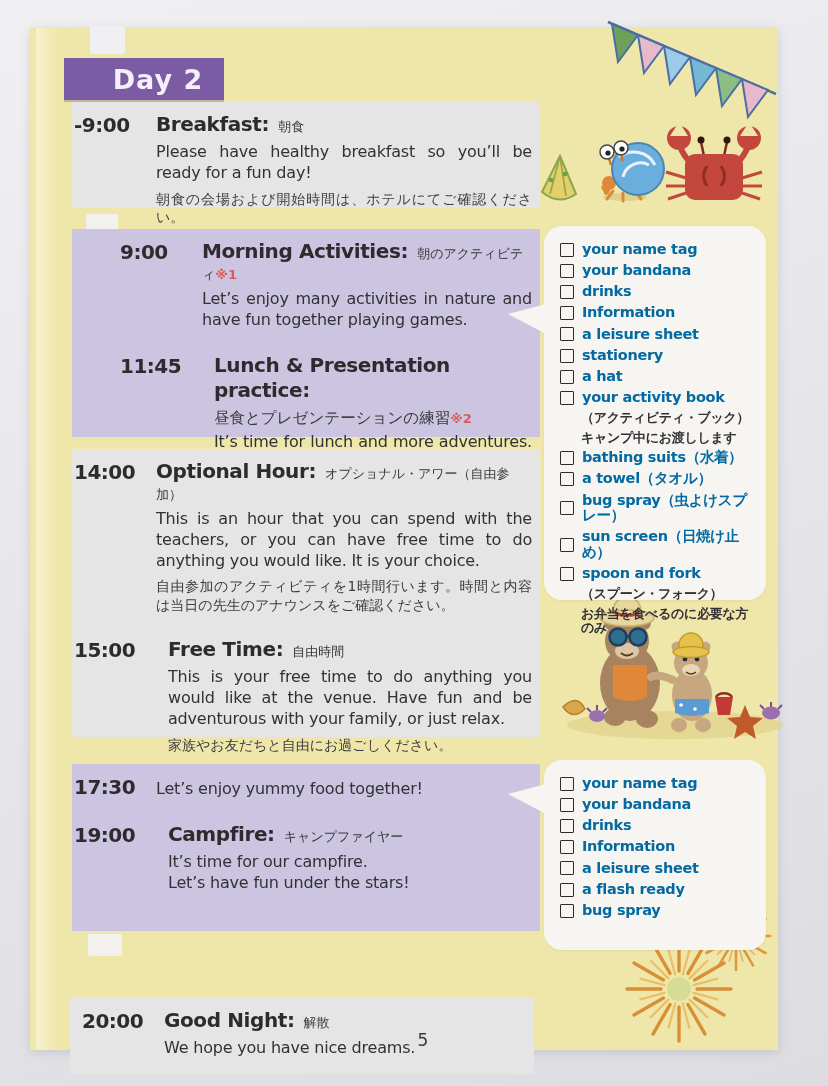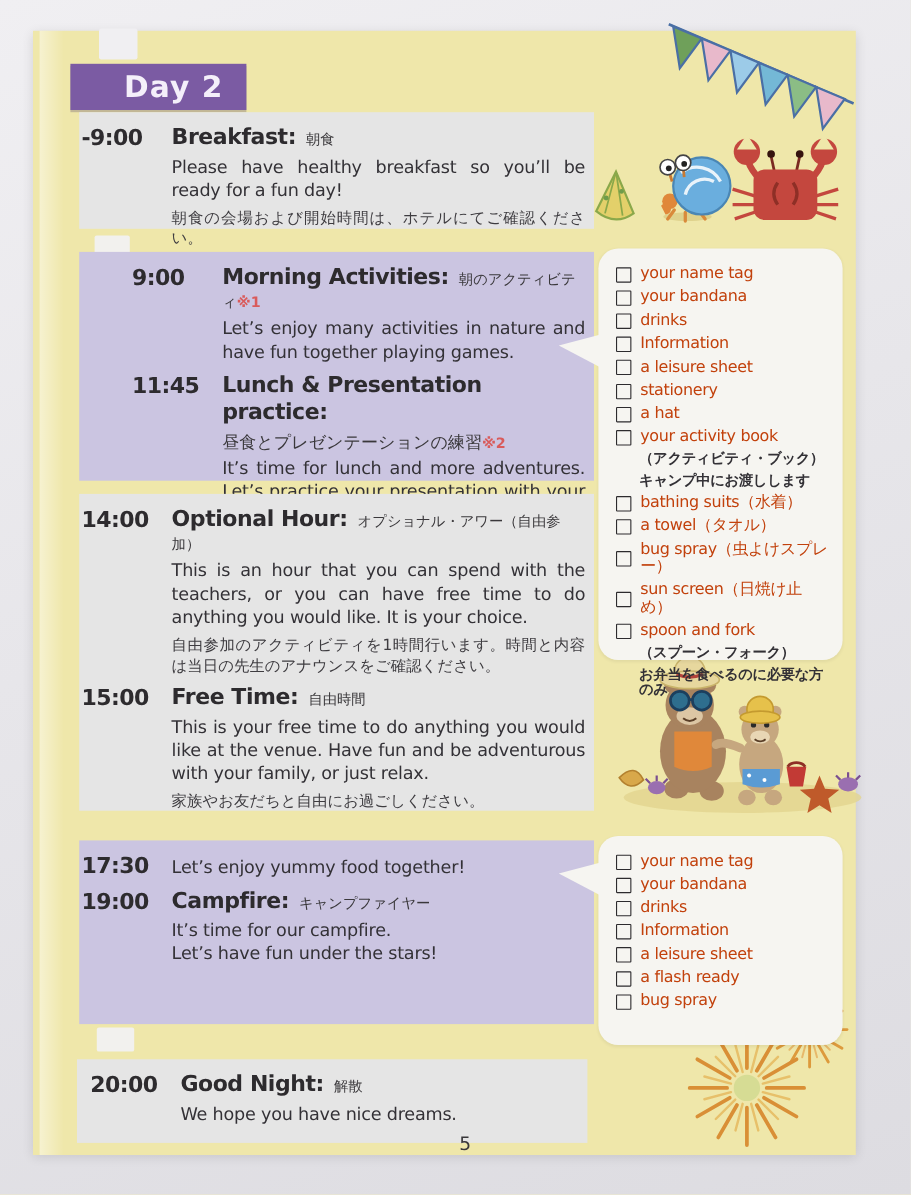--- a/index.html
+++ b/index.html
@@ -28,21 +28,21 @@
     display:flex;align-items:center;justify-content:center;
     box-shadow:0 2px 0 rgba(60,40,90,0.25);
     padding-left:28px;
   }
 
   .block{position:absolute;left:72px;width:468px;box-sizing:border-box;padding:10px 8px 8px 2px;}
   .pink{background:#e5e5e5;}
   .lavender{background:#cbc5e1;}
 
   .entry{display:flex;align-items:flex-start;}
-  .entry + .entry{margin-top:6px;}
+  .entry + .entry{margin-top:22px;gap:12px;}
   .time{
     flex:0 0 82px;font-weight:bold;font-size:20px;color:#2d2b2e;
     letter-spacing:-0.5px;padding-top:1px;
   }
   .main{flex:1;min-width:0;}
   .tline{line-height:1.25;}
   .title{font-weight:bold;font-size:20px;color:#2d2b2e;letter-spacing:-0.4px;}
   .tjp{font-size:13px;color:#3a383b;margin-left:4px;}
   .note{font-size:13px;color:#d95b5b;font-weight:bold;}
   .subline{font-size:15.5px;color:#3a383b;margin-top:6px;line-height:1.2;}
@@ -65,21 +65,21 @@
     border-top:10px solid transparent;border-bottom:20px solid transparent;
     border-right:38px solid #f6f5f1;
   }
   .chk1 .tail{top:78px;}
   .chk2 .tail{top:24px;}
   .chk-row{display:flex;align-items:center;margin-bottom:5.5px;line-height:1.08;}
   .chk-box{
     flex:0 0 12px;width:12px;height:12px;border:1.7px solid #2d2b2e;
     border-radius:1px;margin-right:8px;background:transparent;
   }
-  .chk-label{font-size:14.5px;font-weight:400;color:#c2410c;letter-spacing:-0.3px;}
+  .chk-label{font-size:14.5px;font-weight:700;color:#0369a1;letter-spacing:-0.3px;}
   .chk-row.indent{margin-left:21px;}
   .chk-row.indent .chk-label{font-size:13px;font-weight:600;color:#333136;}
 
   .pagenum{position:absolute;left:408px;top:1030px;width:30px;text-align:center;
     font-size:17px;color:#3a383b;}
 
   .deco{position:absolute;}
 </style>
 </head>
 <body>
@@ -336,21 +336,21 @@
           <div class="tline">
             <span class="title">Campfire:</span>
             <span class="tjp">キャンプファイヤー</span>
           </div>
           <div class="ben lines">It’s time for our campfire.
 Let’s have fun under the stars!</div>
         </div>
       </div>
     </div>
 
-    <div class="block pink" style="left:40px;top:935px;height:76px;width:464px;padding-left:12px;">
+    <div class="block pink" style="left:40px;top:970px;height:76px;width:464px;padding-left:12px;">
       <div class="entry">
         <div class="time">20:00</div>
         <div class="main">
           <div class="tline">
             <span class="title">Good Night:</span>
             <span class="tjp">解散</span>
           </div>
           <div class="ben lines">We hope you have nice dreams.</div>
         </div>
       </div>

